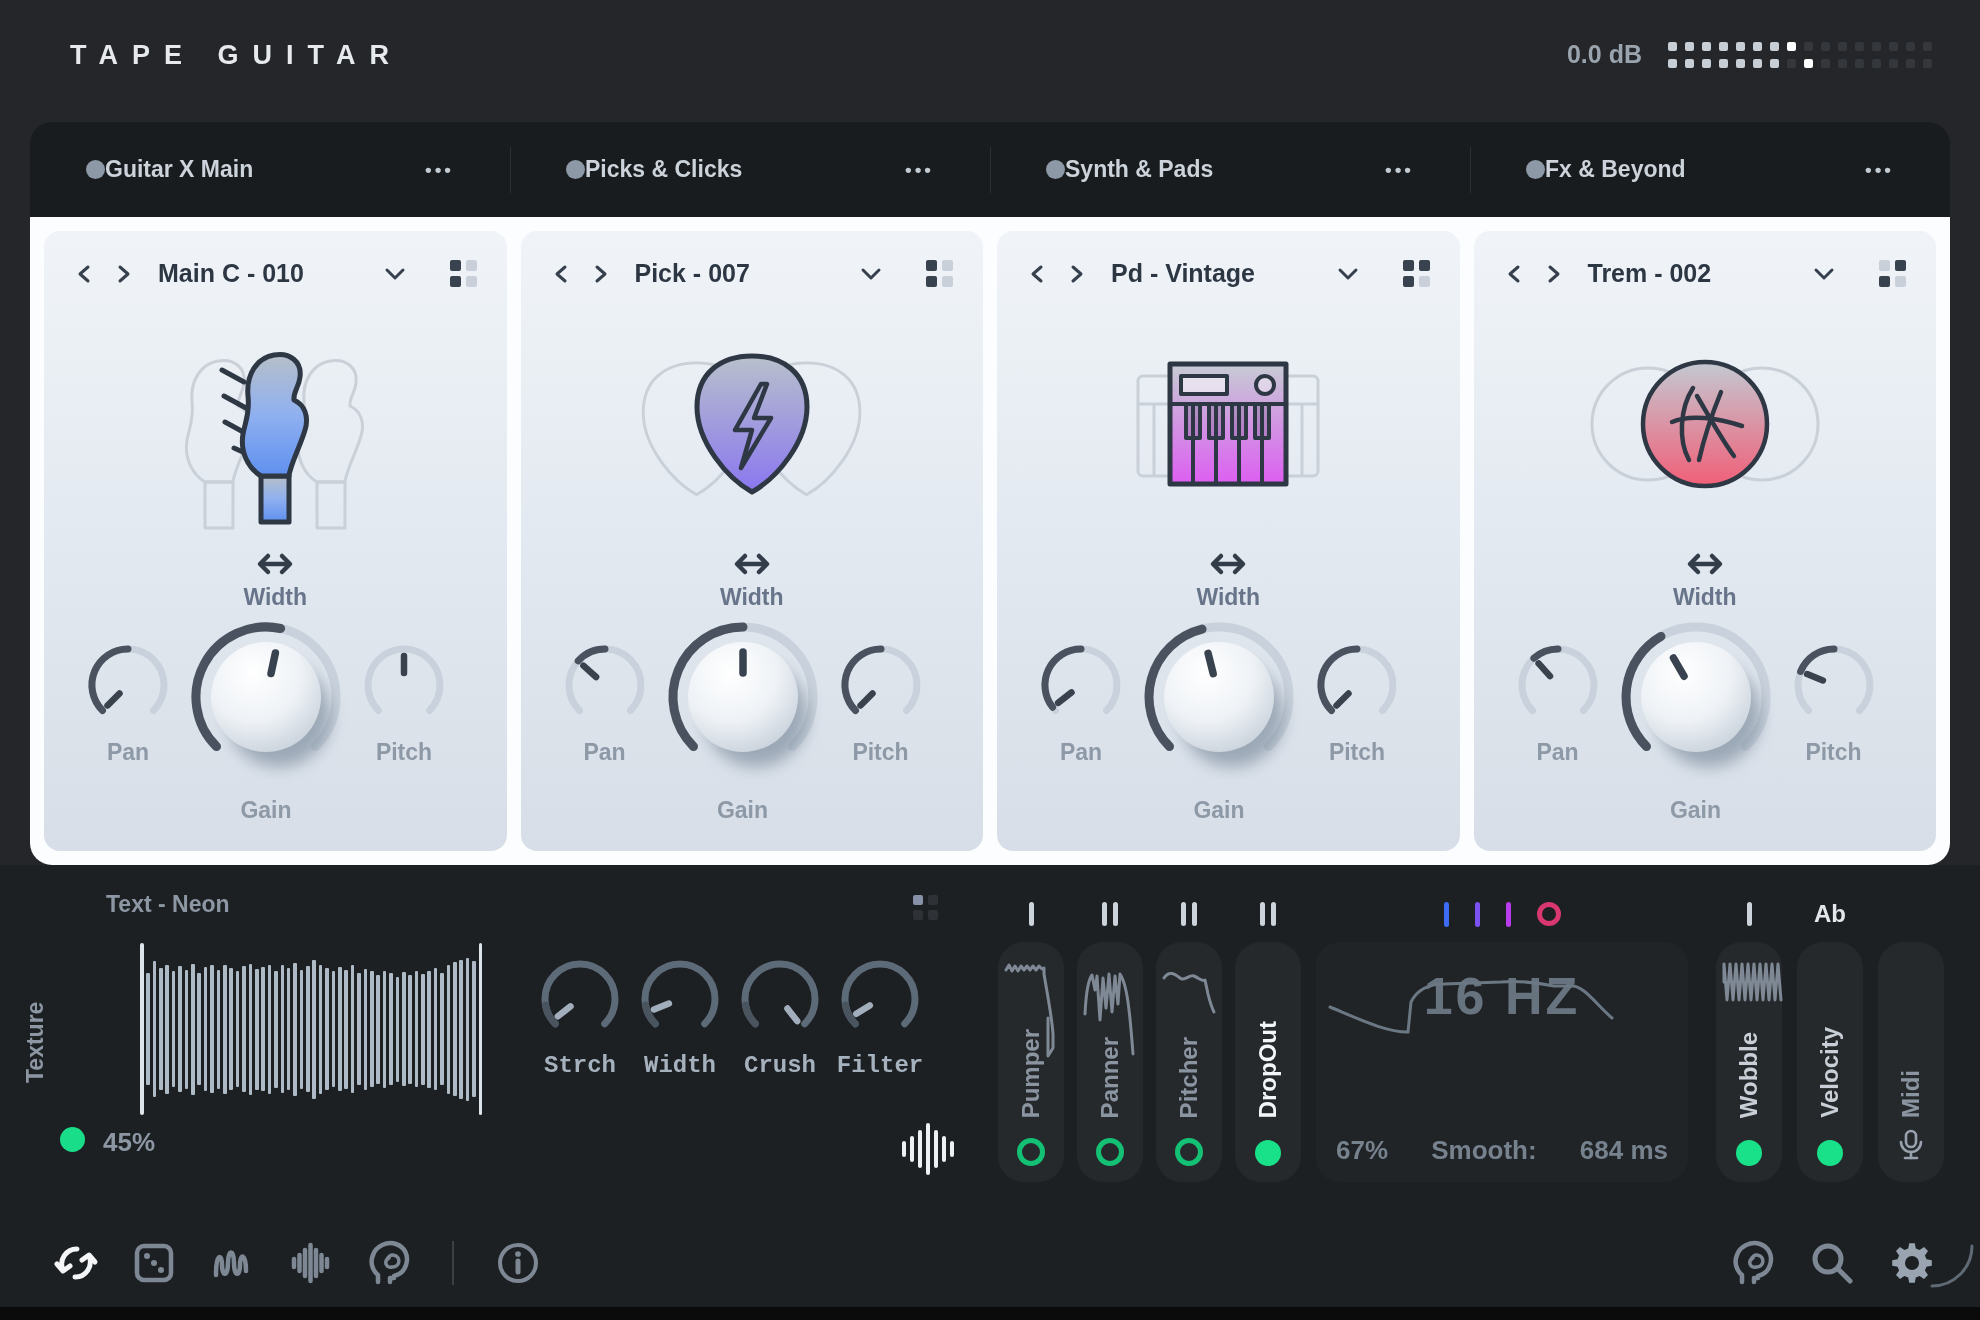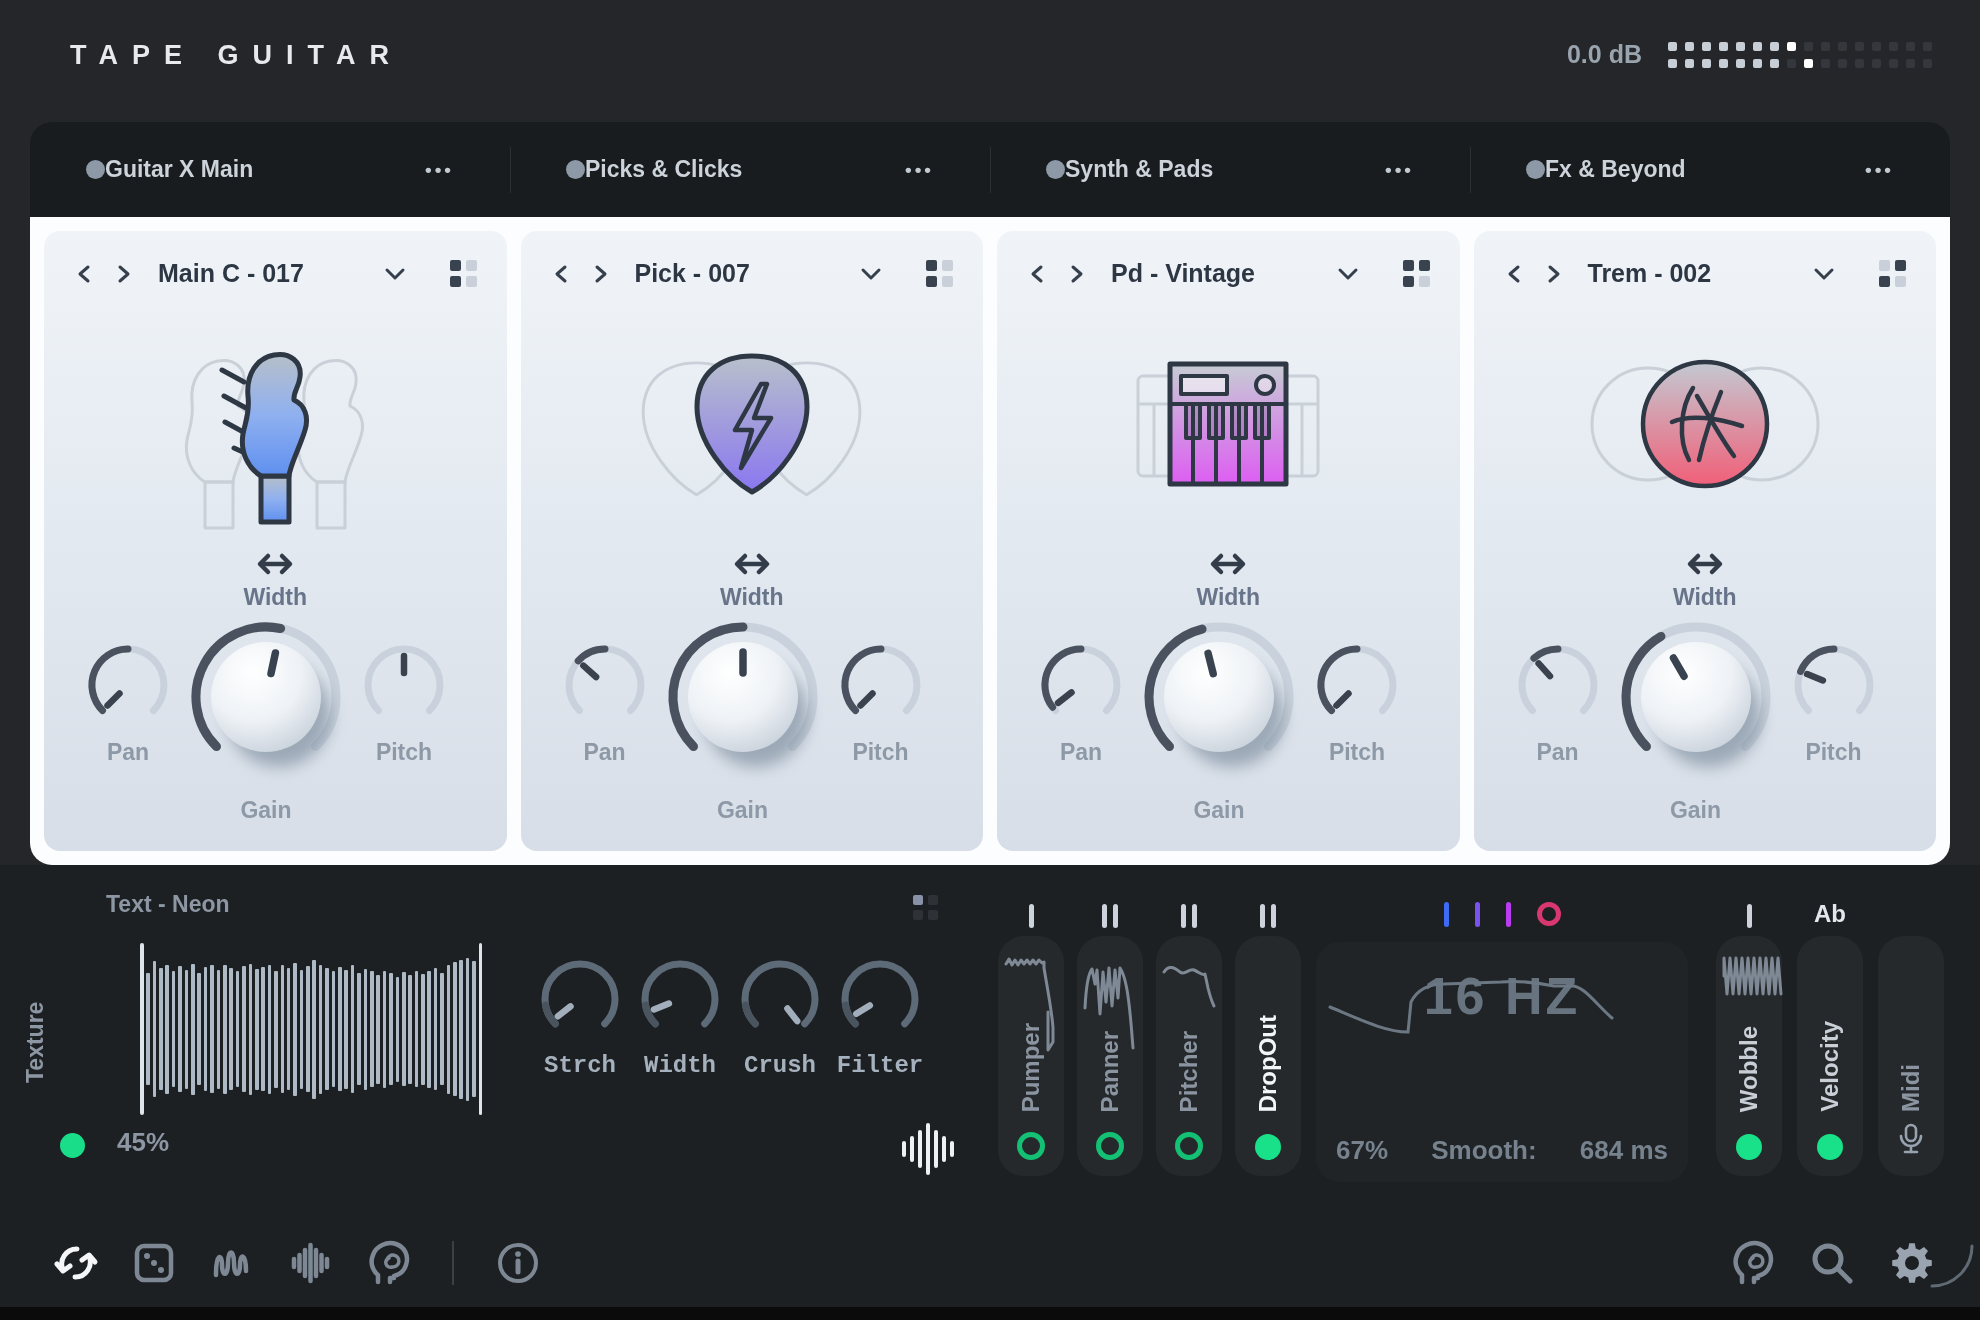--- a/index.html
+++ b/index.html
@@ -50,31 +50,31 @@
   .sample-name{position:absolute;left:60px;top:26px;font-size:23px;font-weight:700;color:#8d97a3;margin-left:46px;}
   .gicon2{position:absolute;left:913px;top:30px;display:grid;grid-template-columns:10px 10px;gap:5px;}
   .gicon2 span{width:10px;height:10px;border-radius:2px;background:#2e3236;}
   .gicon2 .on{background:#8792a8;}
   .texture-label{position:absolute;left:22px;top:92px;height:170px;display:flex;align-items:center;justify-content:center;
                  writing-mode:vertical-rl;transform:rotate(180deg);font-size:23px;font-weight:700;color:#8d97a3;}
   .waveblock{position:absolute;left:140px;top:78px;width:362px;height:172px;display:flex;
              align-items:center;gap:2.8px;}
   .wmark{flex:none;width:3.5px;height:172px;background:#dde4ea;border-radius:2px;}
   .wbar{flex:none;width:3.6px;background:#aebac6;border-radius:1px;}
-  .texture-state{position:absolute;left:60px;top:262px;display:flex;align-items:flex-end;gap:32px;}
+  .texture-state{position:absolute;left:60px;top:262px;display:flex;align-items:flex-start;gap:18px;}
   .dot-on{width:25px;height:25px;border-radius:50%;background:#19dd89;}
   .texture-pct{font-size:26px;font-weight:700;color:#8d97a3;}
   .fxknob{position:absolute;width:100px;text-align:center;top:88px;font-family:Liberation Mono, monospace;}
   .fxknob .klabel{color:#a6b1be;font-size:24px;margin-top:2px;}
   .soundwave-btn{position:absolute;left:896px;top:252px;width:64px;height:64px;display:flex;
                  align-items:center;justify-content:center;gap:4px;cursor:pointer;}
   .swb{width:4px;background:#eef1f4;border-radius:2px;}
   .mods{position:absolute;top:35px;display:flex;gap:13px;}
   .module{width:66px;display:flex;flex-direction:column;align-items:center;}
-  .mod-ind{height:28px;display:flex;align-items:flex-end;justify-content:center;margin-bottom:8px;}
+  .mod-ind{height:28px;display:flex;align-items:center;justify-content:center;margin-bottom:14px;}
   .tbar{width:5px;height:24px;border-radius:3px;background:#ccd3db;display:inline-block;margin:0 3px;}
   .tind-text{font-size:24px;font-weight:700;color:#e2e7eb;}
   .mod-body{width:66px;height:240px;border-radius:26px;background:#26292c;position:relative;}
   .mod-wave{position:absolute;top:14px;left:5px;}
   .mod-label{position:absolute;bottom:64px;left:50%;transform:translateX(-50%) rotate(180deg);
              writing-mode:vertical-rl;font-size:24px;font-weight:700;color:#8b95a1;white-space:nowrap;}
   .mod-label.light{color:#c8cfd7;}
   .mod-label.white{color:#f3f6f8;font-weight:700;}
   .mod-state{position:absolute;bottom:16px;left:50%;transform:translateX(-50%);}
   .st-ring{width:18px;height:18px;border:5px solid #13c074;border-radius:50%;}
@@ -208,21 +208,21 @@
       <span class="chev l">
         <svg width="22" height="24" viewBox="0 0 22 24">
               <path d="M14,5 L6,12 L14,19"></path>
             </svg>
           </span>
       <span class="chev r">
         <svg width="22" height="24" viewBox="0 0 22 24">
               <path d="M8,5 L16,12 L8,19"></path>
             </svg>
           </span>
-      <span class="card-title">Main C - 017</span>
+      <span class="card-title">Main C - 010</span>
       <span class="chev">
         <svg width="26" height="20" viewBox="0 0 26 20">
               <path d="M5,6 L13,14 L21,6"></path>
             </svg>
           </span>
       <span class="gicon">
             <span class="on"></span>
             <span class="off"></span>
             <span class="on"></span>
             <span class="off"></span>

